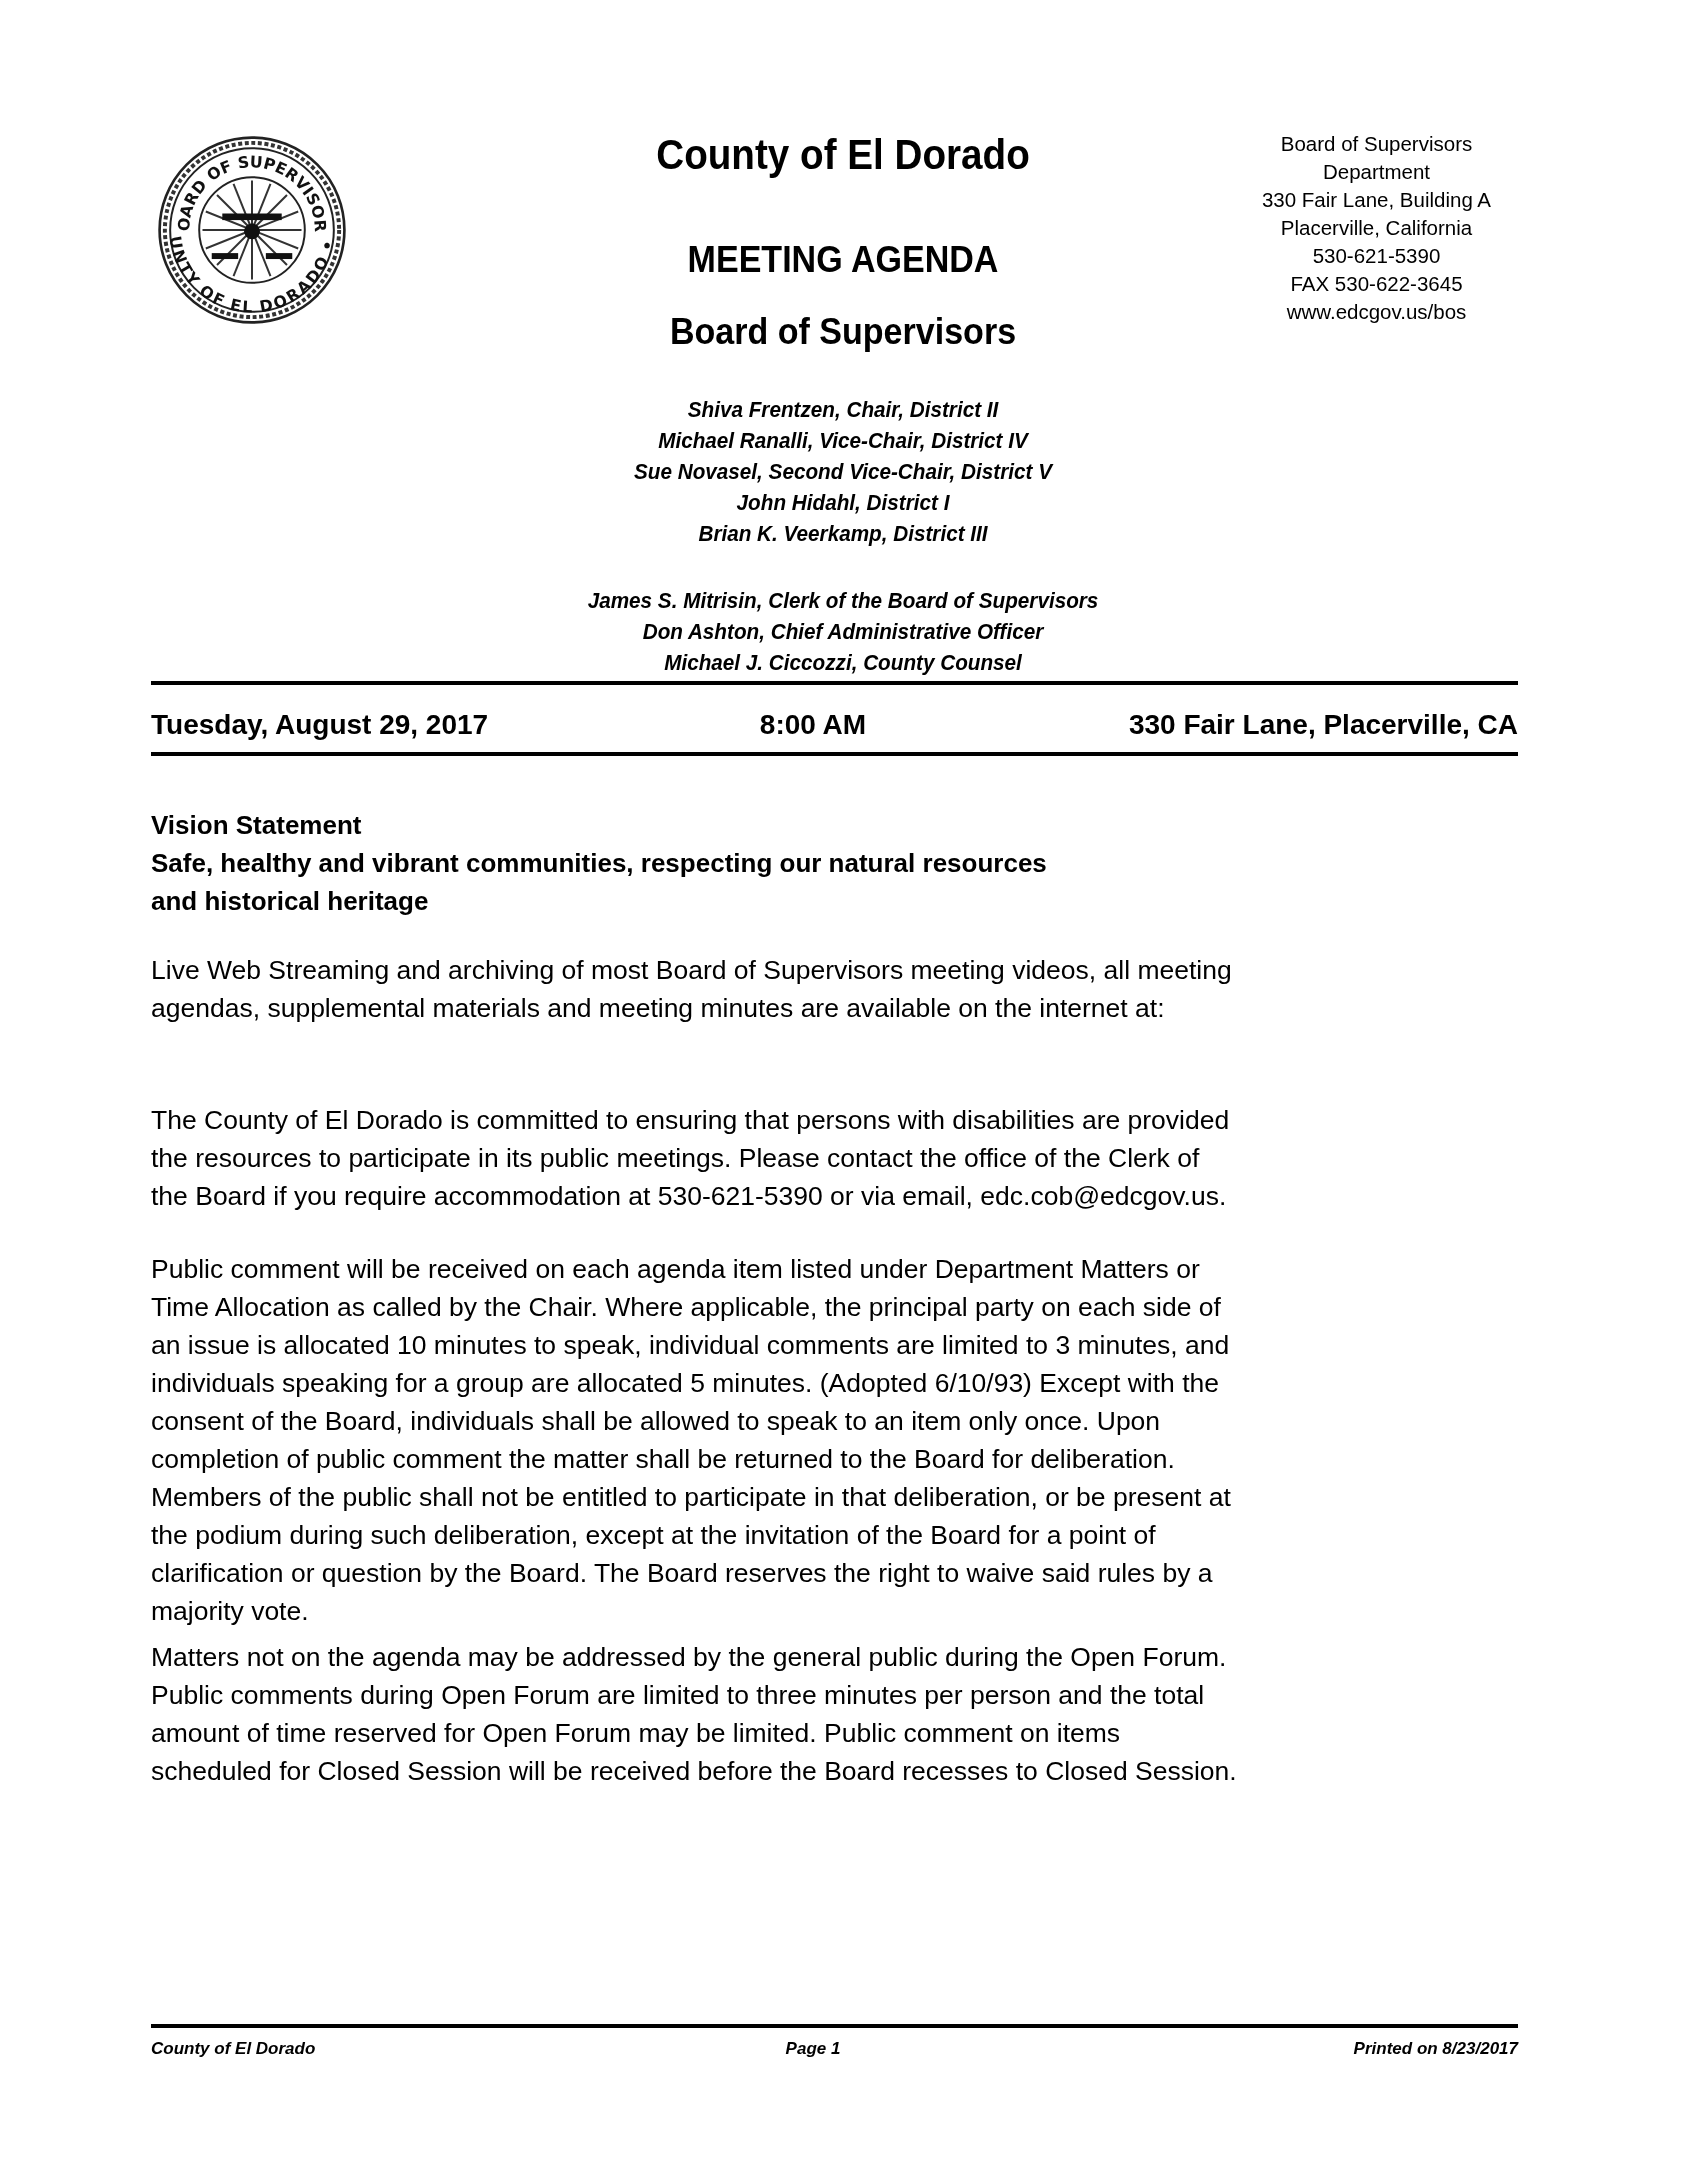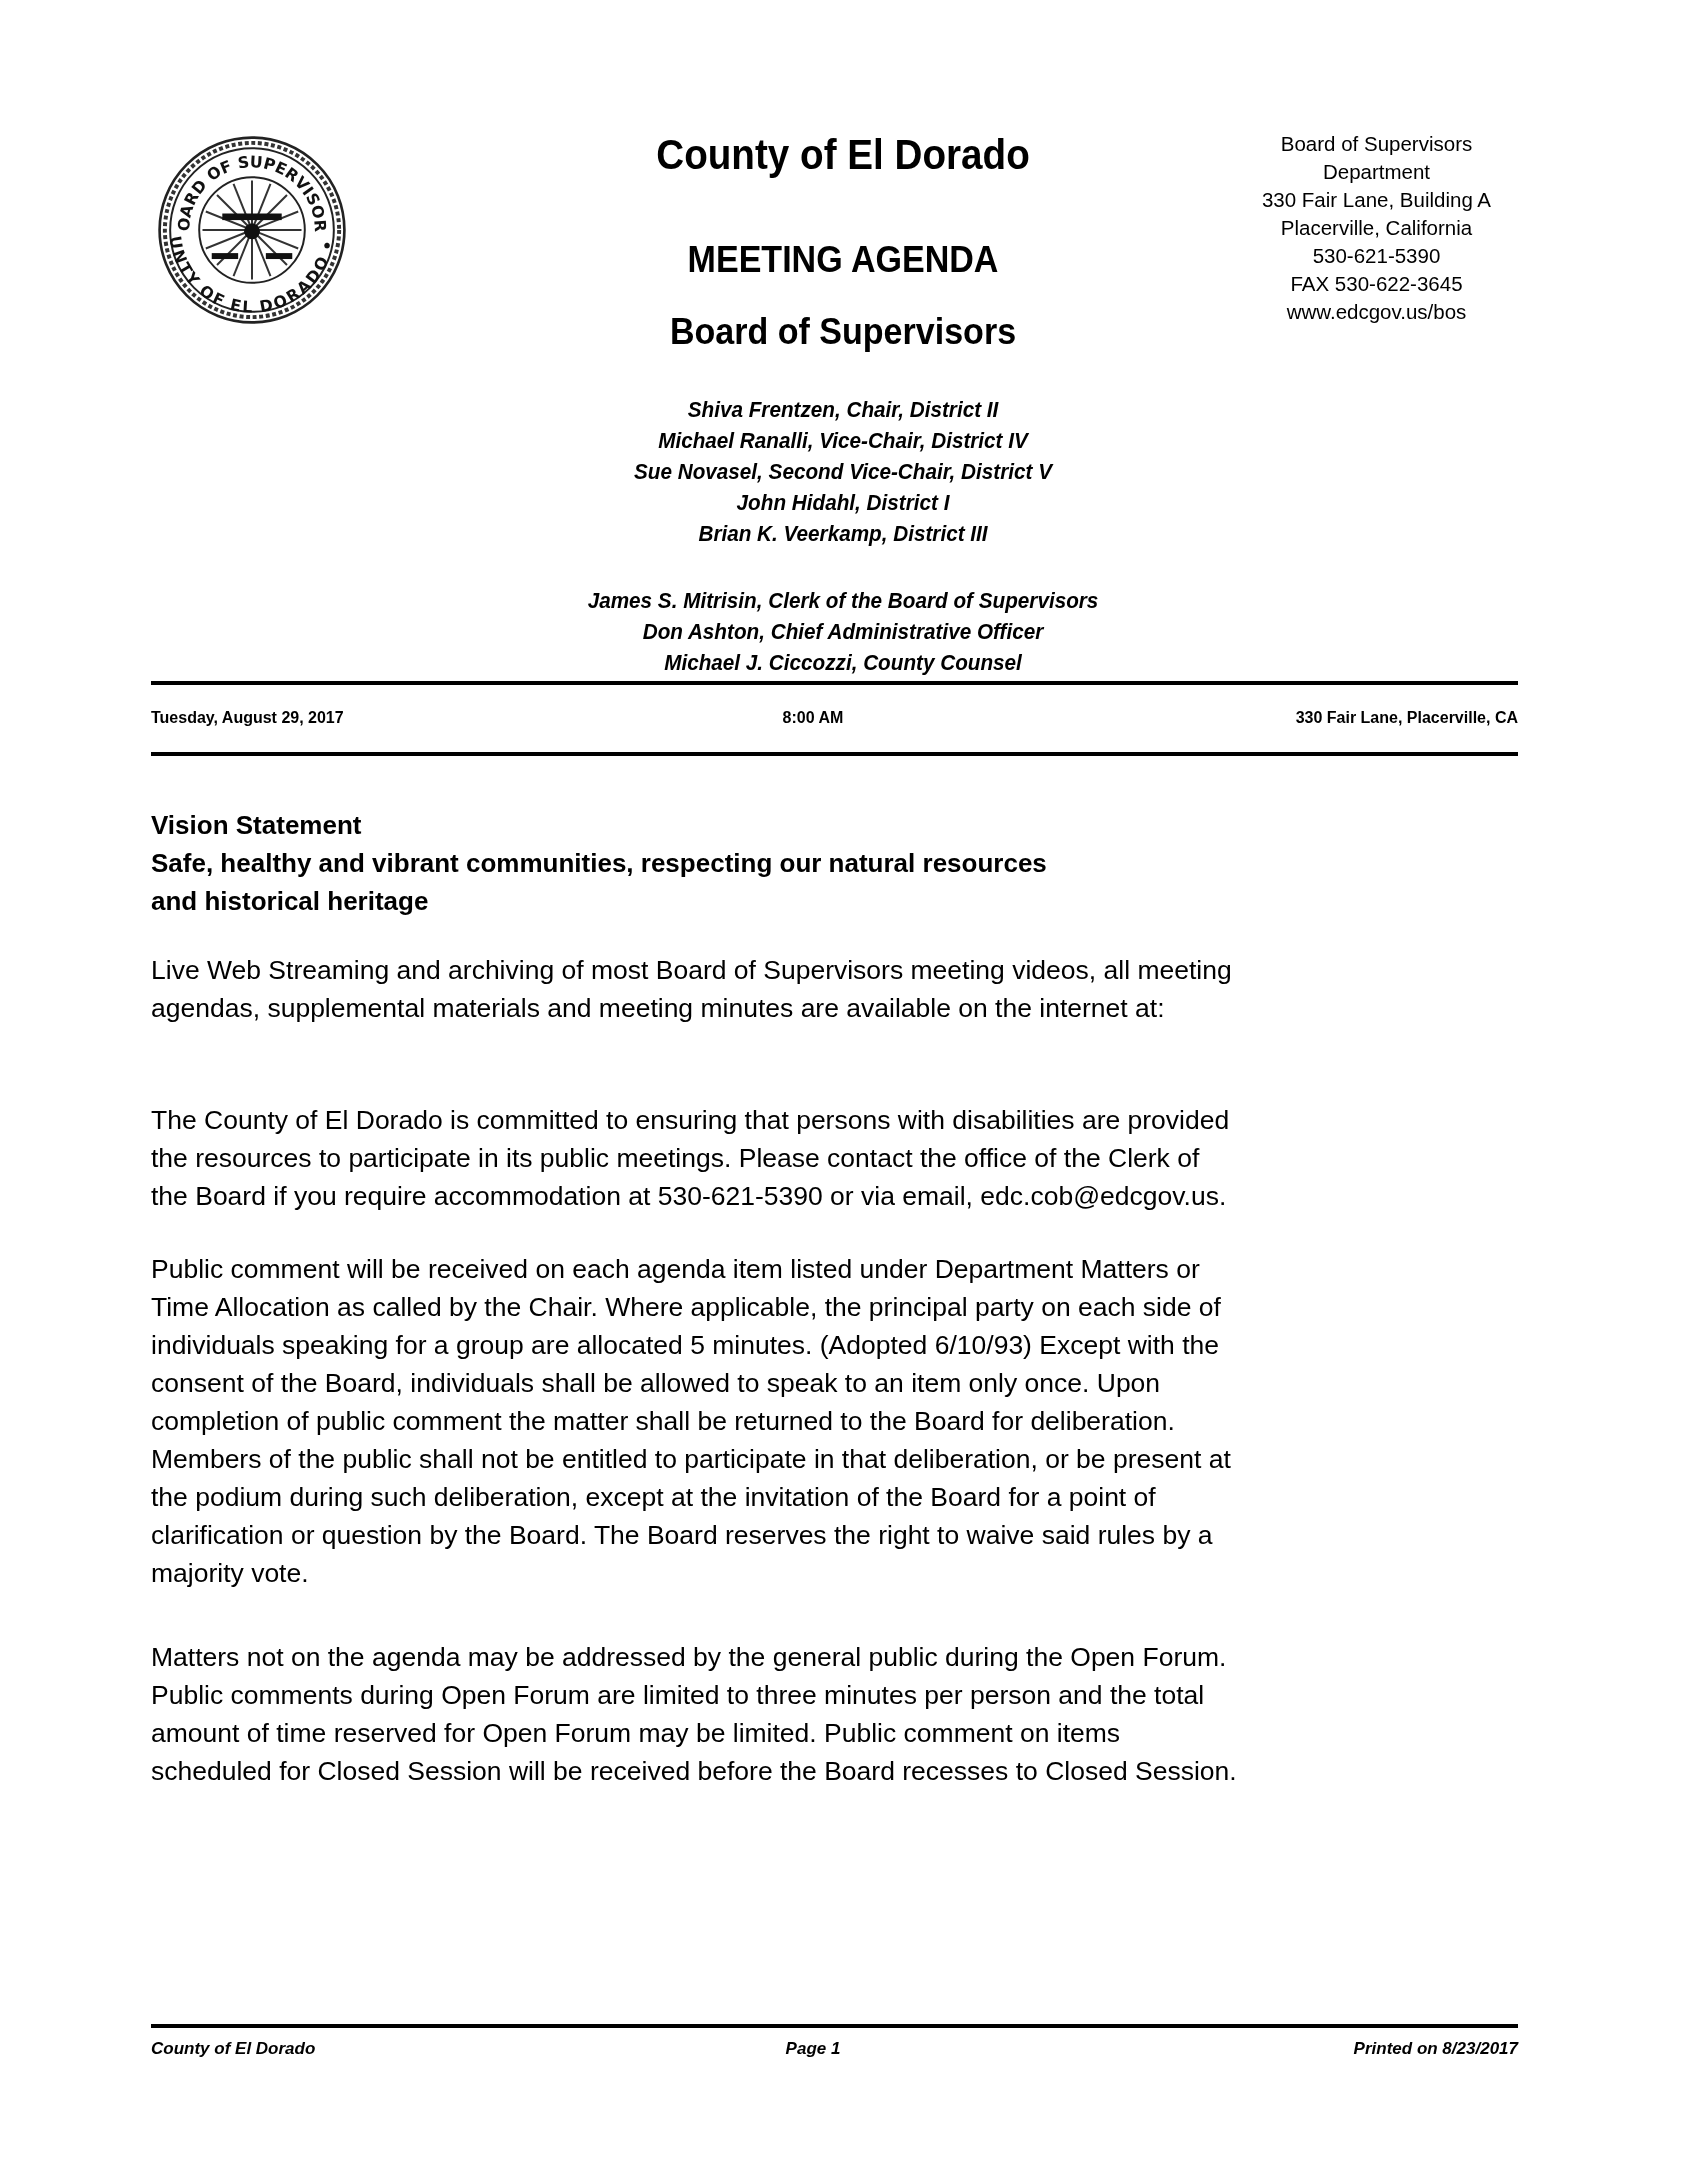--- a/index.html
+++ b/index.html
@@ -8,21 +8,21 @@
   .abs { position: absolute; }
   .seal { left: 151px; top: 131px; width: 202px; height: 198px; }
   .center-col { left: 423px; width: 840px; text-align: center; }
   .title { top: 131px; font-size: 42px; font-weight: bold; transform: scaleX(0.92); }
   .subtitle { top: 239px; font-size: 37px; font-weight: bold; transform: scaleX(0.92); }
   .subtitle2 { top: 311px; font-size: 37px; font-weight: bold; transform: scaleX(0.92); }
   .dept { left: 1211px; width: 331px; top: 130px; text-align: center; font-size: 20.5px; line-height: 28px; }
   .members { top: 394px; font-size: 22.5px; font-style: italic; font-weight: bold; line-height: 31px; transform: scaleX(0.92); }
   .officers { top: 585px; font-size: 22.5px; font-style: italic; font-weight: bold; line-height: 31px; transform: scaleX(0.92); }
   .rule { left: 151px; width: 1367px; height: 4px; background: #000; }
-  .meta-row { left: 151px; width: 1367px; top: 709px; font-size: 16px; font-weight: bold; height: 29px; }
+  .meta-row { left: 151px; width: 1367px; top: 709px; font-size: 28px; font-weight: bold; height: 29px; }
   .meta-row span { position: absolute; top: 0; }
   .vision { left: 151px; width: 1367px; text-align: left; top: 806px; font-size: 26px; font-weight: bold; line-height: 38px; }
   .para { left: 151px; width: 1257px; font-size: 26.5px; line-height: 38px; }
   .para .line { display: block; white-space: nowrap; }
   .footer-rule { left: 151px; width: 1367px; height: 4px; background: #000; top: 2024px; }
   .footer { left: 151px; width: 1367px; top: 2039px; font-size: 17px; font-weight: bold; font-style: italic; height: 22.5px; }
   .footer span { position: absolute; top: 0; }
 </style>
 </head>
 <body>
@@ -111,20 +111,21 @@
 
 <div class="abs para" style="top:1101px;">
   <span class="line">The County of El Dorado is committed to ensuring that persons with disabilities are provided</span>
   <span class="line">the resources to participate in its public meetings.  Please contact the office of the Clerk of</span>
   <span class="line">the Board if you require accommodation at 530-621-5390 or via email, edc.cob@edcgov.us.</span>
 </div>
 
 <div class="abs para" style="top:1250px;">
   <span class="line">Public comment will be received on each agenda item listed under Department Matters or</span>
   <span class="line">Time Allocation as called by the Chair.  Where applicable, the principal party on each side of</span>
+  <span class="line">an issue is allocated 10 minutes to speak, individual comments are limited to 3 minutes, and</span>
   <span class="line">individuals speaking for a group are allocated 5 minutes.  (Adopted 6/10/93) Except with the</span>
   <span class="line">consent of the Board, individuals shall be allowed to speak to an item only once.  Upon</span>
   <span class="line">completion of public comment the matter shall be returned to the Board for deliberation.</span>
   <span class="line">Members of the public shall not be entitled to participate in that deliberation, or be present at</span>
   <span class="line">the podium during such deliberation, except at the invitation of the Board for a point of</span>
   <span class="line">clarification or question by the Board.  The Board reserves the right to waive said rules by a</span>
   <span class="line">majority vote.</span>
 </div>
 
 <div class="abs para" style="top:1638px;">

